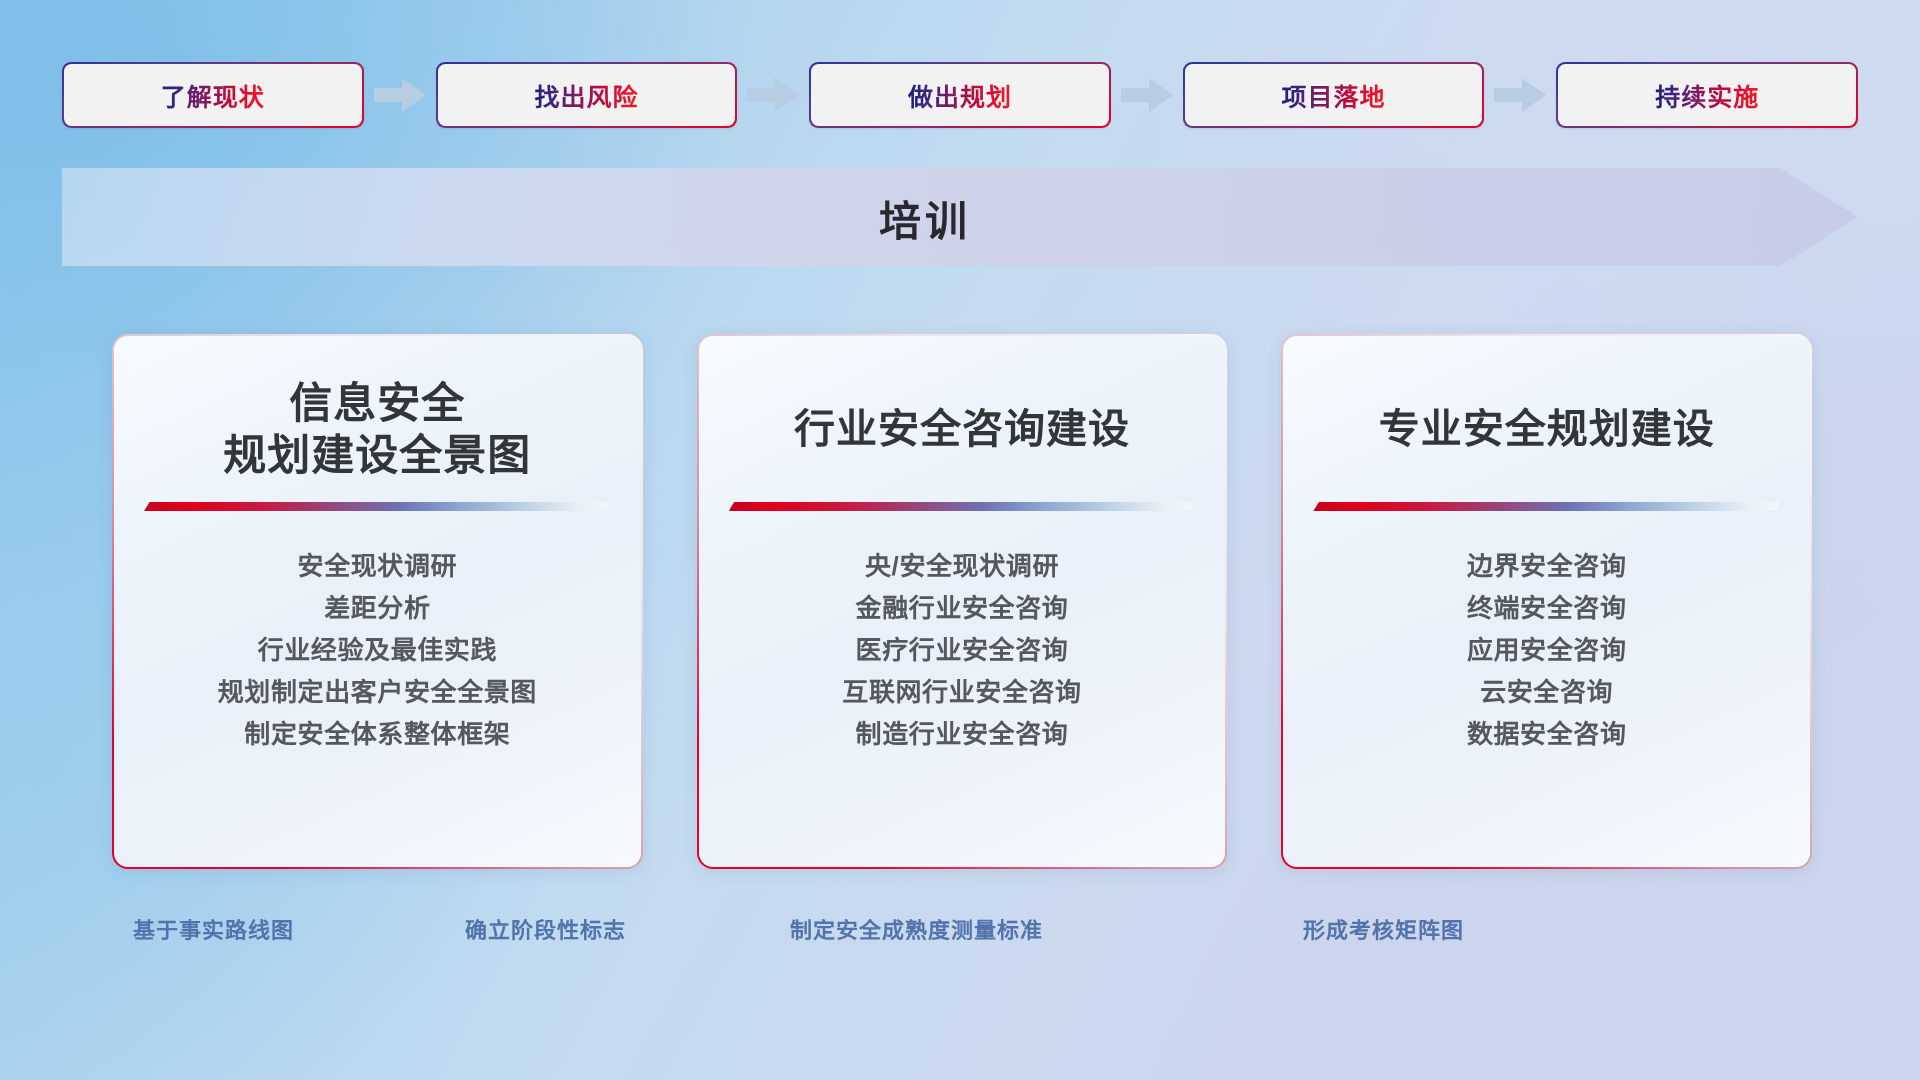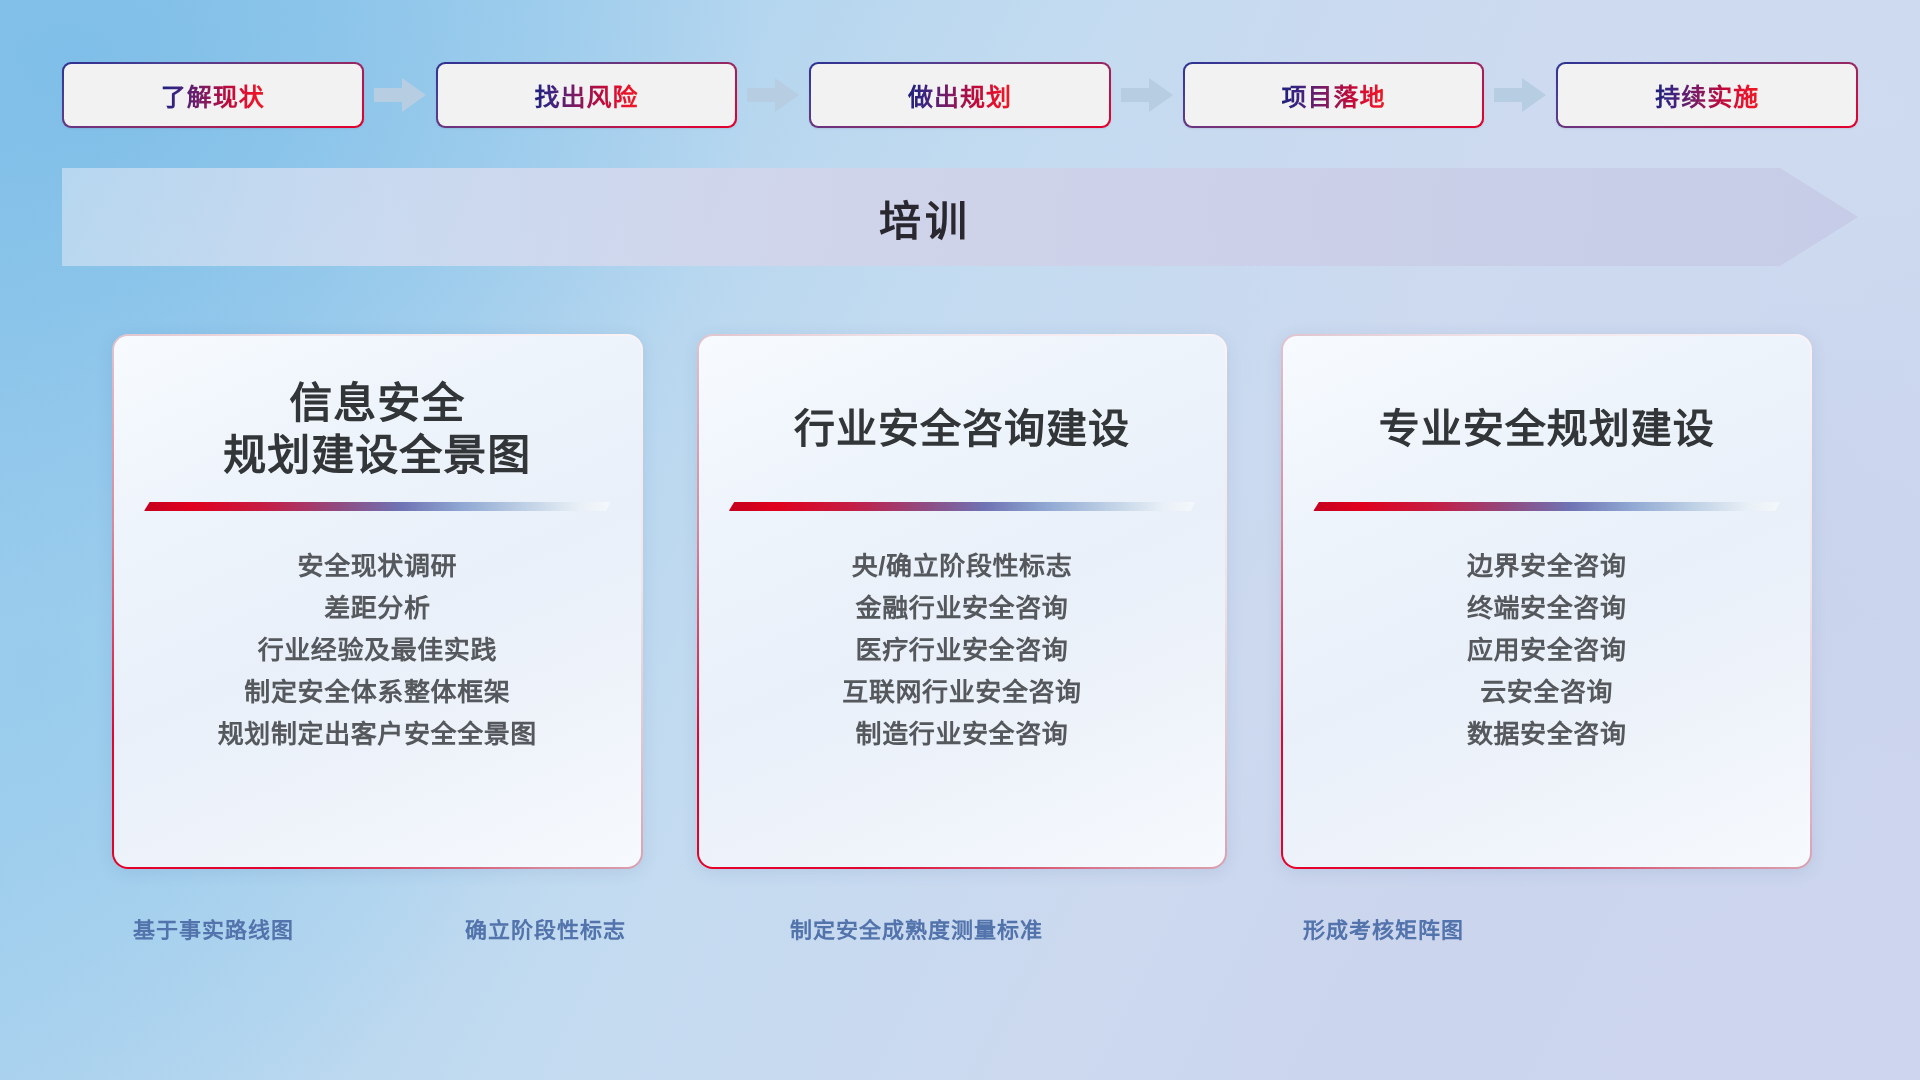--- a/index.html
+++ b/index.html
@@ -264,32 +264,32 @@
           <span>
             <span>信息安全</span><br>
             <span>规划建设全景图</span>
           </span>
         </div>
         <div class="title-rule"></div>
         <ul class="card-list">
           <li>安全现状调研</li>
           <li>差距分析</li>
           <li>行业经验及最佳实践</li>
+          <li>规划制定出客户安全全景图</li>
           <li>制定安全体系整体框架</li>
-          <li>规划制定出客户安全全景图</li>
         </ul>
       </div>
     </div>
 
     <div class="card-wrap">
       <div class="card">
         <div class="card-title">行业安全咨询建设</div>
         <div class="title-rule"></div>
         <ul class="card-list">
-          <li>央/确立阶段性标志</li>
+          <li>央/安全现状调研</li>
           <li>金融行业安全咨询</li>
           <li>医疗行业安全咨询</li>
           <li>互联网行业安全咨询</li>
           <li>制造行业安全咨询</li>
         </ul>
       </div>
     </div>
 
     <div class="card-wrap">
       <div class="card">

